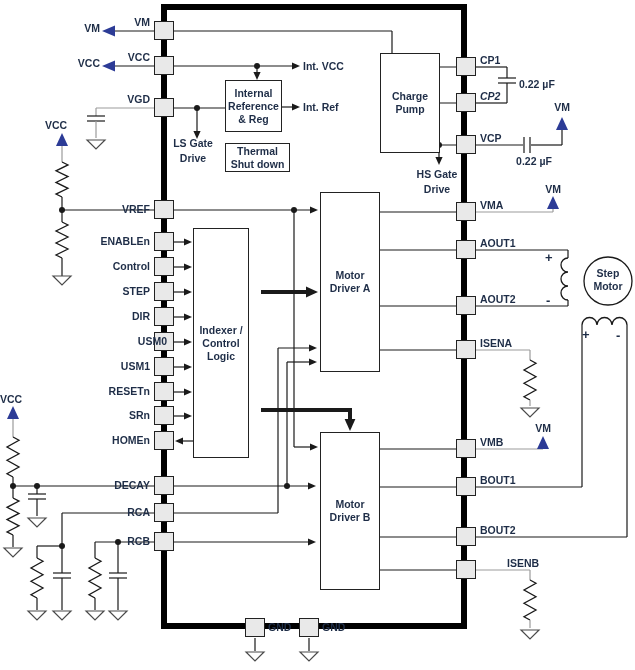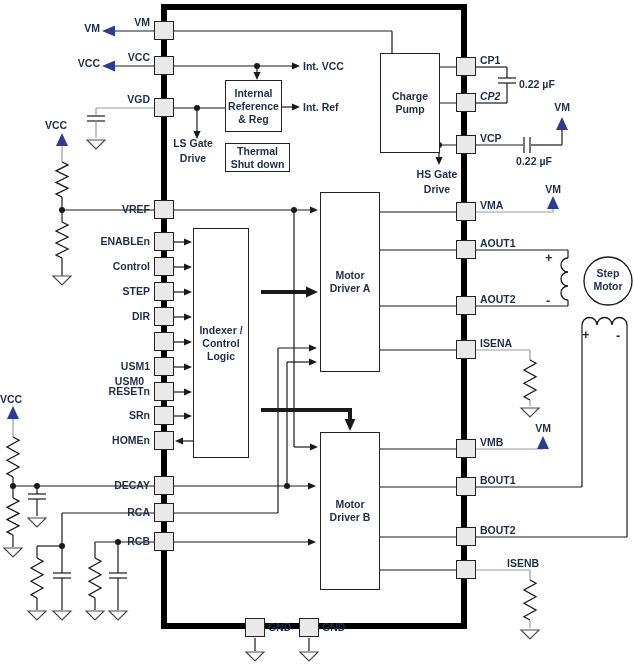--- a/index.html
+++ b/index.html
@@ -239,21 +239,21 @@
     <div class="lbl r" style="right: 485px; top: 202px; width: 60px;">VREF</div>
     <div class="pin" style="left: 154px; top: 232px;"></div>
     <div class="lbl r" style="right: 485px; top: 234px; width: 60px;">ENABLEn</div>
     <div class="pin" style="left: 154px; top: 257px;"></div>
     <div class="lbl r" style="right: 485px; top: 259px; width: 60px;">Control</div>
     <div class="pin" style="left: 154px; top: 282px;"></div>
     <div class="lbl r" style="right: 485px; top: 284px; width: 60px;">STEP</div>
     <div class="pin" style="left: 154px; top: 307px;"></div>
     <div class="lbl r" style="right: 485px; top: 309px; width: 60px;">DIR</div>
     <div class="pin" style="left: 154px; top: 332px;"></div>
-    <div class="lbl r" style="right: 491px; top: 334px; width: 60px; margin-top: 40px;">USM0</div>
+    <div class="lbl r" style="right: 468px; top: 334px; width: 60px;">USM0</div>
     <div class="pin" style="left: 154px; top: 357px;"></div>
     <div class="lbl r" style="right: 485px; top: 359px; width: 60px;">USM1</div>
     <div class="pin" style="left: 154px; top: 382px;"></div>
     <div class="lbl r" style="right: 485px; top: 384px; width: 60px;">RESETn</div>
     <div class="pin" style="left: 154px; top: 406px;"></div>
     <div class="lbl r" style="right: 485px; top: 408px; width: 60px;">SRn</div>
     <div class="pin" style="left: 154px; top: 431px;"></div>
     <div class="lbl r" style="right: 485px; top: 433px; width: 60px;">HOMEn</div>
     <div class="pin" style="left: 154px; top: 476px;"></div>
     <div class="lbl r" style="right: 485px; top: 478px; width: 60px;">DECAY</div>

